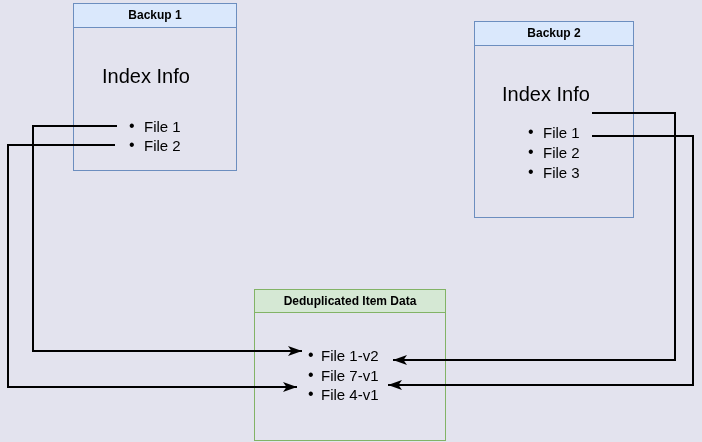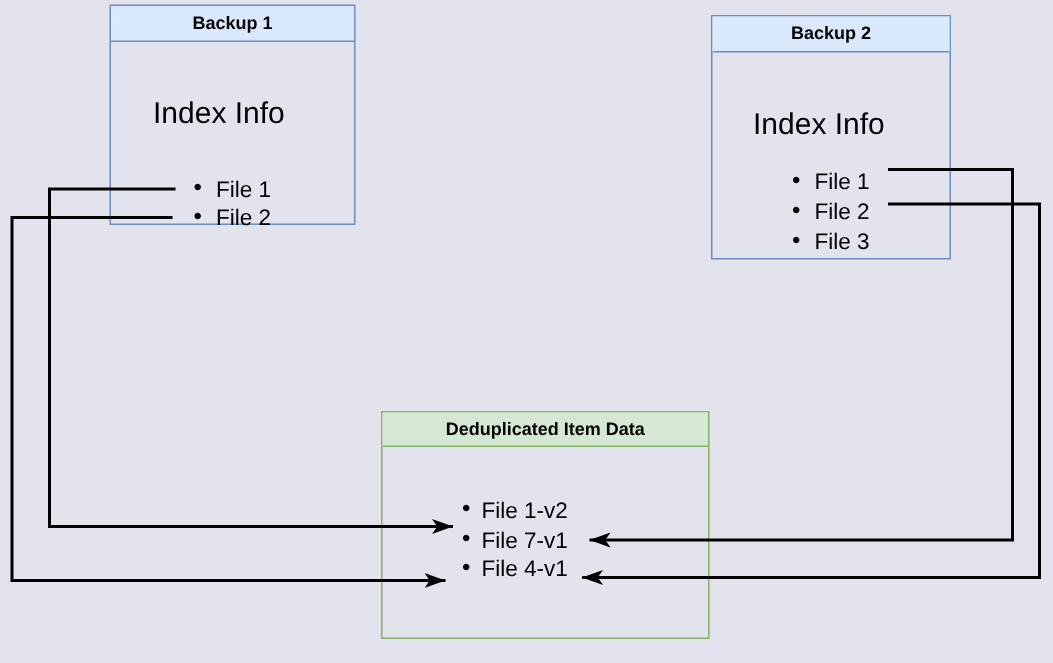--- a/index.html
+++ b/index.html
@@ -58,31 +58,31 @@
     padding-left: 15px;
   }
   ul.file-list li::before {
     content: "\2022";
     position: absolute;
     left: 0;
     top: -1px;
     font-size: 16px;
   }
   
-  #backup1 { left: 73px;  top: 3px;   width: 164px; height: 147px; }
+  #backup1 { left: 73px;  top: 3px;   width: 164px; height: 168px; }
   #backup1 .subtitle  { left: 28px; top: 61px; }
   #backup1 .file-list { left: 55px; top: 113px; }
   #backup1 li { height: 19px; line-height: 19px; }
   
-  #backup2 { left: 474px; top: 10px;   width: 160px; height: 163px; }
+  #backup2 { left: 474px; top: 21px;   width: 160px; height: 197px; }
   #backup2 .subtitle  { left: 27px; top: 61px; }
   #backup2 .file-list { left: 53px; top: 101px; }
   #backup2 li { height: 20px; line-height: 20px; }
   
-  #dedup   { left: 254px; top: 274px; width: 219px; height: 152px; }
+  #dedup   { left: 254px; top: 289px; width: 192px; height: 152px; }
   #dedup .file-list { left: 53px; top: 56px; }
   #dedup li { height: 19.6px; line-height: 19.6px; padding-left: 13px; }
   
   svg.connectors {
     position: absolute;
     left: 0; top: 0;
     width: 702px; height: 442px;
     pointer-events: none;
     z-index: 5;
   }

